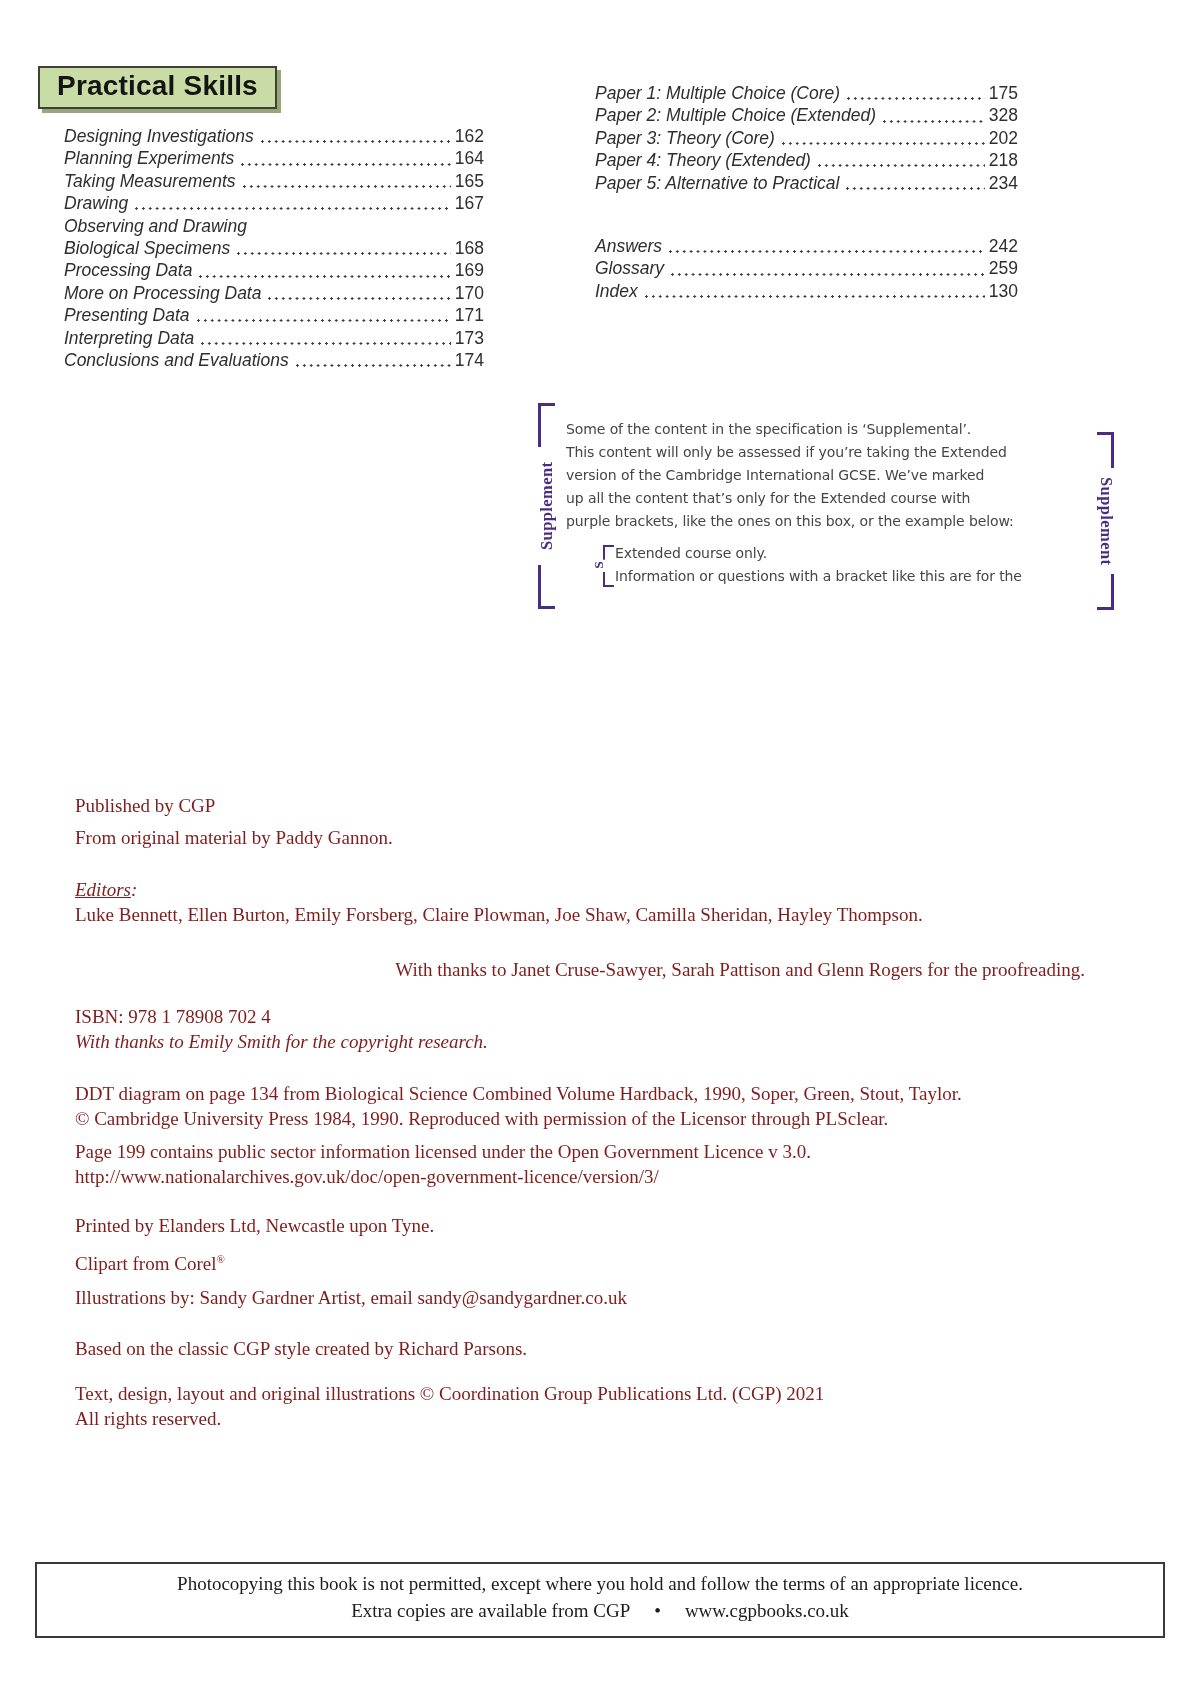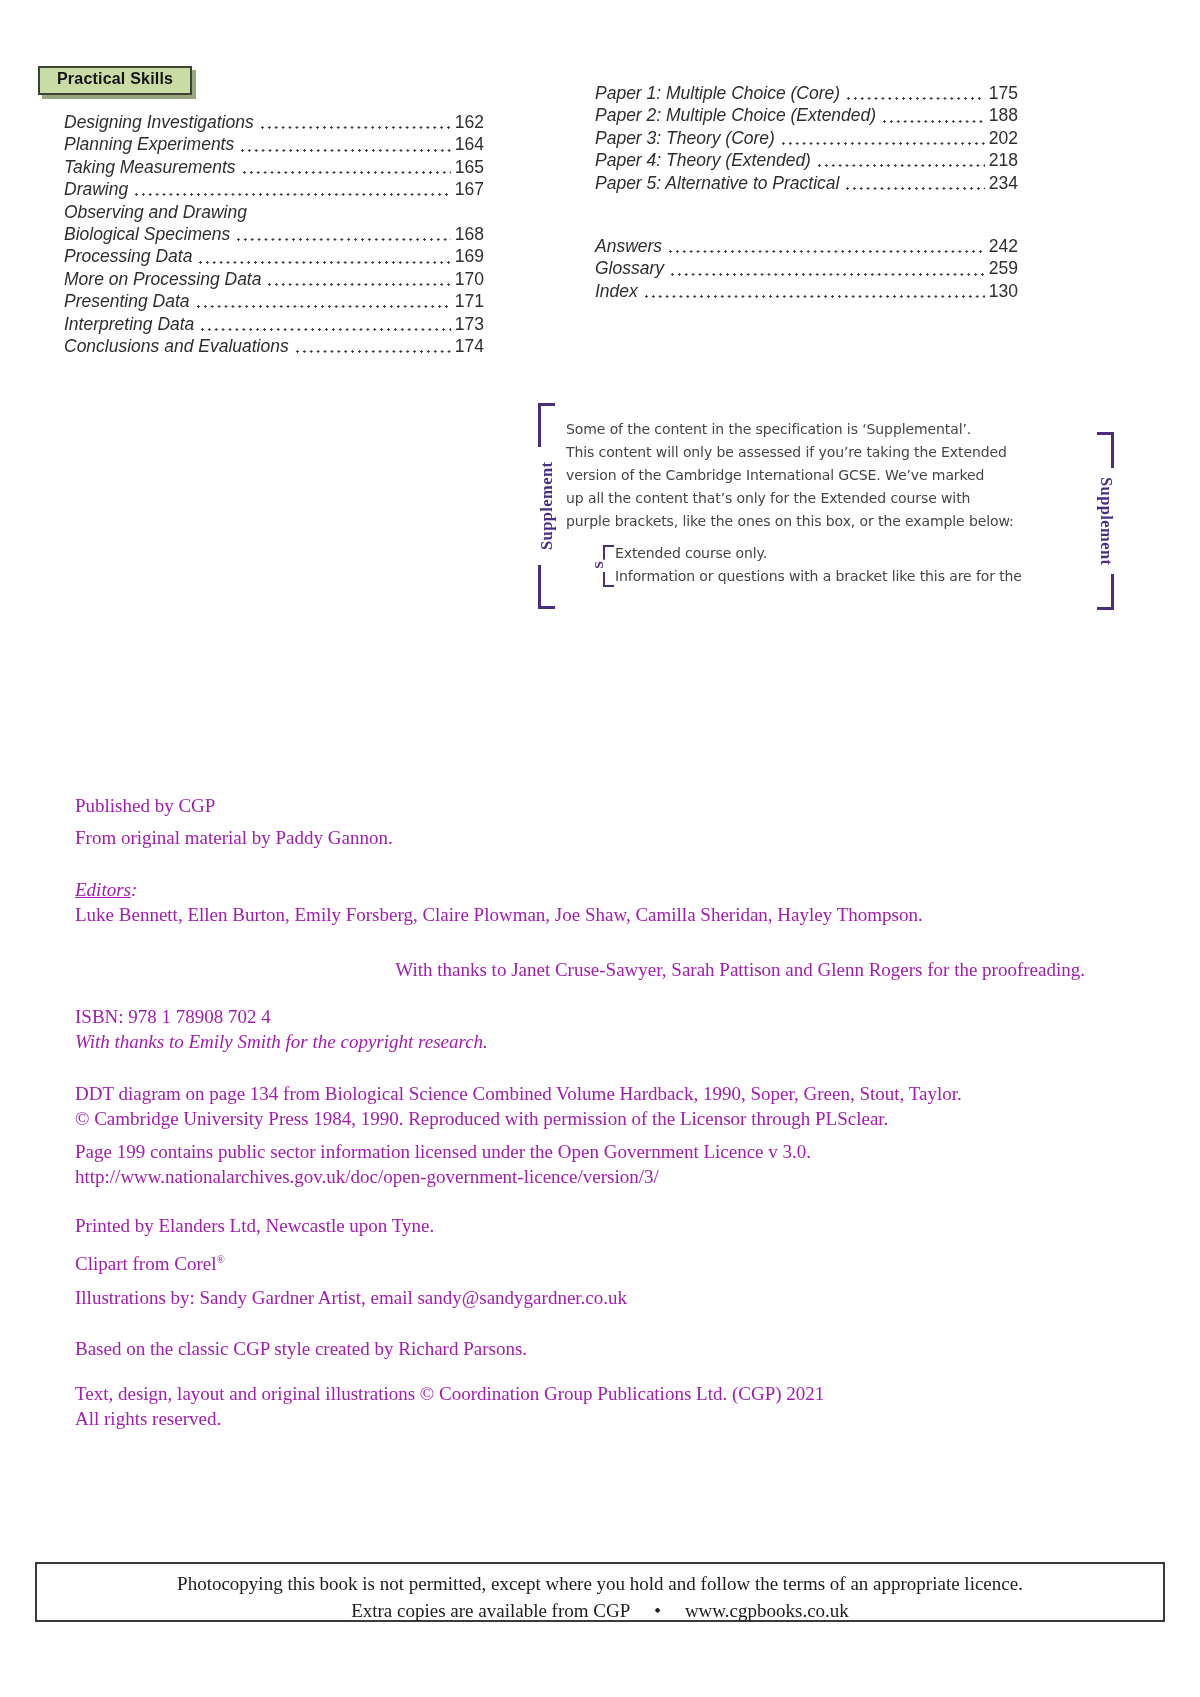--- a/index.html
+++ b/index.html
@@ -19,21 +19,21 @@
   }
 
   
   .section-box {
     display: inline-block;
     background: var(--green_fill, #c9dca6);
     border: 2px solid #3d4233;
     box-shadow: 4px 4px 0 var(--green_shadow, #97a67d);
     padding: 2px 17px 5px 17px;
     font-family: "Liberation Sans", sans-serif;
-    font-size: 16px;
+    font-size: 28px;
     font-weight: 600;
     color: #141414;
     letter-spacing: 0.2px;
   }
 
   
   .toc {
     position: absolute;
     font-family: "Liberation Sans", sans-serif;
     color: var(--ink, #2e2e2e);
@@ -106,41 +106,41 @@
     color: var(--purple);
     font-family: "Liberation Serif", serif;
     font-weight: bold; font-size: 13.5px;
     background: #ffffff; padding: 0 2px;
   }
 
   
   #colophon {
     position: absolute;
     left: 75px; top: 783px; width: 1010px;
-    font-size: 19px; line-height: 25px; color: #a21caf;
+    font-size: 19px; line-height: 25px; color: #7f1d1d;
   }
   #colophon p { margin: 0; }
   .m10 { margin-top: 10px !important; }
   .m7  { margin-top: 7px  !important; }
   .m27 { margin-top: 27px !important; }
   .m30 { margin-top: 30px !important; text-align: right; }
   .m22 { margin-top: 22px !important; }
   .m8  { margin-top: 8px  !important; }
   .m24 { margin-top: 24px !important; }
   .m9  { margin-top: 9px  !important; }
   .m26 { margin-top: 26px !important; }
   .m20 { margin-top: 20px !important; }
   .italic { font-style: italic; }
   .editors-heading { font-style: italic; text-decoration: underline; }
   .sup { vertical-align: super; font-size: 11px; }
 
   
   #footer-box {
     position: absolute;
-    left: 35px; top: 1562px; width: 1130px; height: 60px;
+    left: 35px; top: 1562px; width: 1130px; height: 76px;
     border: 2px solid #3a3a3a;
     text-align: center;
     font-size: 19px; line-height: 27px; color: #1c1c1c;
     padding-top: 6px;
   }
   .footer-line2 { display: flex; justify-content: center; align-items: baseline; gap: 24px; }
 </style>
 </head>
 <body>
 
@@ -208,21 +208,21 @@
 <section class="toc" id="toc-right">
   <div class="toc-list">
     <div class="toc-row">
         <span class="toc-label">Paper 1: Multiple Choice (Core)</span>
         <span class="toc-leader"></span>
         <span class="toc-page">175</span>
       </div>
     <div class="toc-row">
         <span class="toc-label">Paper 2: Multiple Choice (Extended)</span>
         <span class="toc-leader"></span>
-        <span class="toc-page">188</span>
+        <span class="toc-page">328</span>
       </div>
     <div class="toc-row">
         <span class="toc-label">Paper 3: Theory (Core)</span>
         <span class="toc-leader"></span>
         <span class="toc-page">202</span>
       </div>
     <div class="toc-row">
         <span class="toc-label">Paper 4: Theory (Extended)</span>
         <span class="toc-leader"></span>
         <span class="toc-page">218</span>

